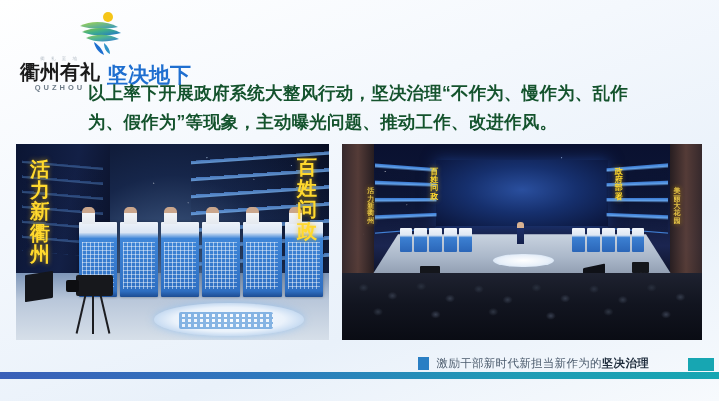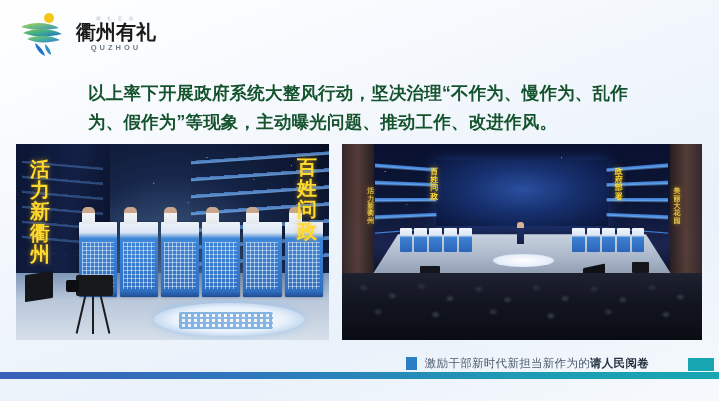--- a/index.html
+++ b/index.html
@@ -5,21 +5,21 @@
   html,body{margin:0;padding:0;}
   body{
     width:719px;height:401px;overflow:hidden;
     font-family:"Liberation Sans","DejaVu Sans",sans-serif;
     background:linear-gradient(160deg,#ffffff 0%,#f4f8fd 35%,#e9f1fa 70%,#f7fafd 100%);
     position:relative;
   }
   .slide{position:absolute;inset:0;}
 
   
-  .header{position:absolute;left:18px;top:10px;display:flex;align-items:center;height:48px;}
+  .header{position:absolute;left:18px;top:10px;display:flex;align-items:center;height:48px;flex-direction:column;}
   .emblem{width:56px;height:46px;position:relative;flex:0 0 auto;}
   .logo-text{display:flex;align-items:flex-end;margin-left:2px;}
   .logo-cn-wrap{position:relative;display:flex;flex-direction:column;align-items:center;}
   .logo-micro{
     font-size:4.5px;letter-spacing:2.5px;color:#9aa6b2;height:6px;line-height:6px;
     white-space:nowrap;opacity:.75;
   }
   .logo-cn{
     font-size:20px;font-weight:700;color:#1a1a1a;letter-spacing:0px;line-height:21px;
     white-space:nowrap;
@@ -213,20 +213,21 @@
         <path d="M17 32 C23 36 26 41 27 45 C22 43 18 38 17 32 Z" fill="#1f6fd0"></path>
         <path d="M27 33 C31 36 33 40 33 44 C29 42 27 38 27 33 Z" fill="#2f93c8"></path>
       </svg>
     </div>
     <div class="logo-text">
       <div class="logo-cn-wrap">
         <div class="logo-micro">衢 礼 至 地</div>
         <div class="logo-cn">衢州有礼</div>
         <div class="logo-py">QUZHOU</div>
       </div>
+      <div class="logo-blue">坚决地下</div>
     </div>
   </div>
 
   <div class="body-text">以上率下开展政府系统大整风行动，坚决治理“不作为、慢作为、乱作为、假作为”等现象，主动曝光问题、推动工作、改进作风。</div>
 
   <div class="photos">
 
     <div class="photo photo-left">
       <div class="l-bg"></div>
       <div class="stars"></div>
@@ -366,18 +367,18 @@
             <span style="display: block;">园</span>
           </span>
       </div>
     </div>
   </div>
 
   <div class="divider"></div>
   <div class="caption">
     <div class="cap-bar-left"></div>
     <div class="cap-text">
-      <span>激励干部新时代新担当新作为的</span><b>请人民阅卷</b>
+      <span>激励干部新时代新担当新作为的</span><b>坚决治理</b>
     </div>
   </div>
   <div class="cap-bar-right"></div>
 
 </div>
 
 </body></html>

